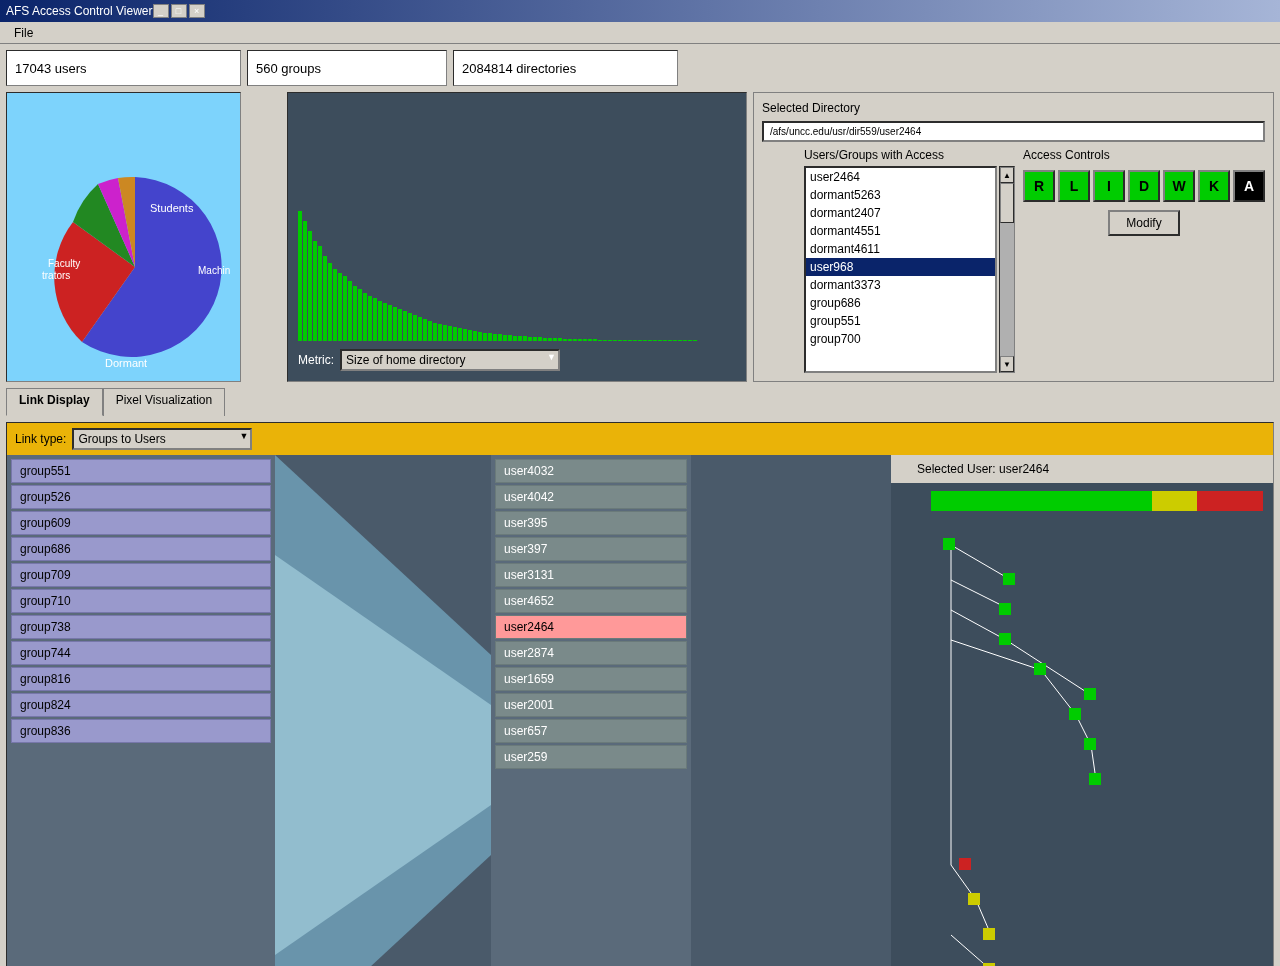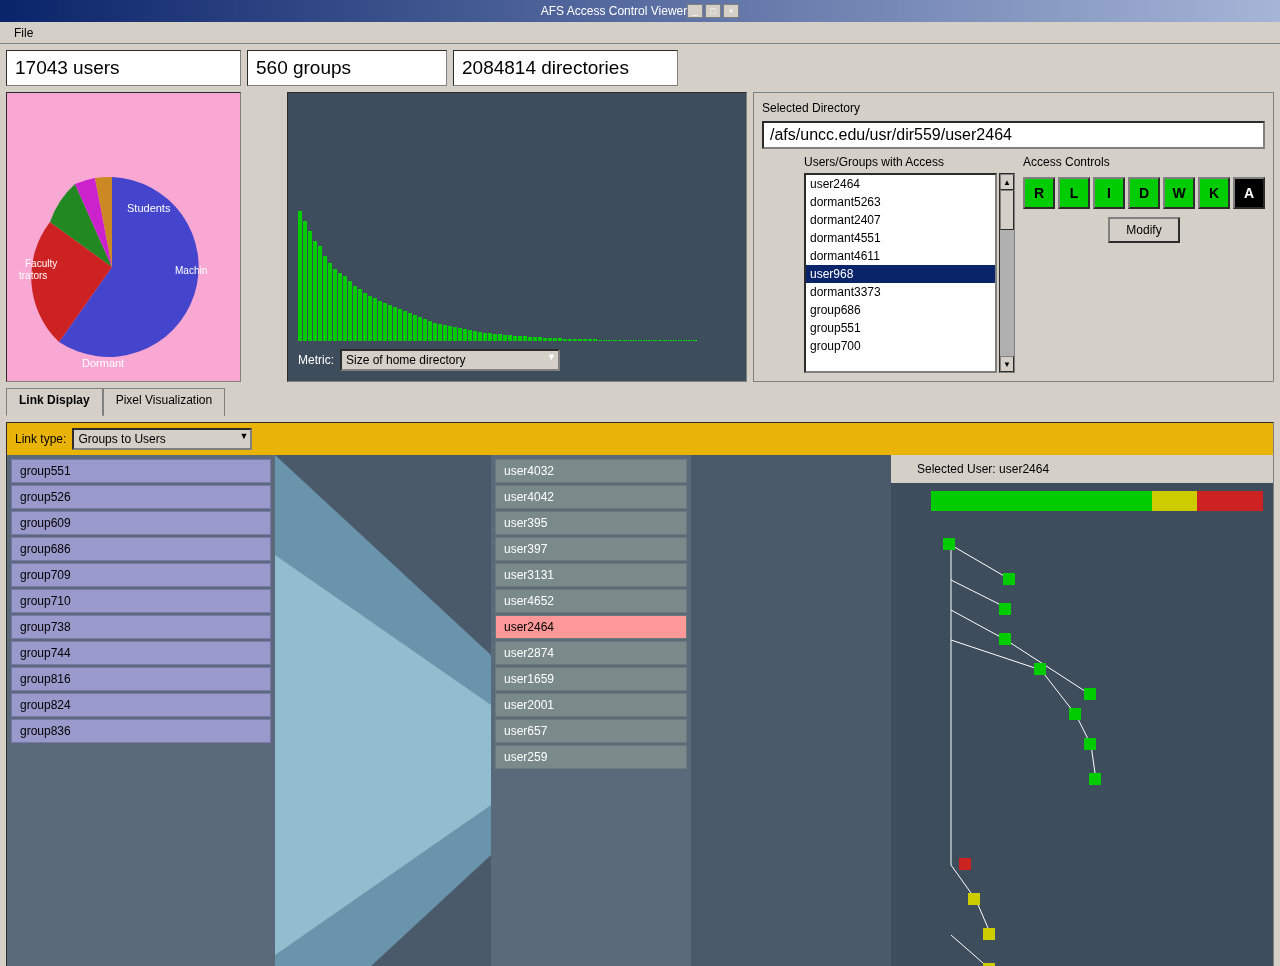--- a/index.html
+++ b/index.html
@@ -10,21 +10,21 @@
       width: 1280px;
       height: 966px;
       overflow: hidden;
     }
     .title-bar {
       background: linear-gradient(to right, #0a246a, #a6b5d7);
       color: white;
       padding: 3px 6px;
       display: flex;
       align-items: center;
-      justify-content: center;
+      justify-content: flex-start;
       height: 22px;
     }
     .title-bar-buttons {
       display: flex;
       gap: 2px;
     }
     .title-btn {
       width: 16px;
       height: 14px;
       background: #d4d0c8;
@@ -57,37 +57,37 @@
       display: flex;
       gap: 6px;
       height: 36px;
     }
     .stat-box {
       background: white;
       border: 1px inset #808080;
       padding: 4px 8px;
       display: flex;
       align-items: center;
-      font-size: 19px;
+      font-size: 13px;
     }
     .stat-box.users { width: 235px; }
     .stat-box.groups { width: 200px; }
     .stat-box.dirs { width: 225px; }
     .middle-section {
       display: flex;
       gap: 6px;
       height: 290px;
     }
     .pie-section {
       width: 235px;
-      background: #f9a8d4;
+      background: #7dd3fc;
       border: 1px inset #808080;
       display: flex;
       align-items: center;
-      justify-content: flex-start;
+      justify-content: flex-end;
       position: relative;
     }
     .bar-chart-section {
       width: 460px;
       background: #3d4d5c;
       border: 1px inset #808080;
       display: flex;
       flex-direction: column;
       align-items: flex-start;
       justify-content: flex-end;
@@ -140,21 +140,21 @@
     .selected-dir-title {
       font-size: 12px;
       font-weight: normal;
       color: black;
     }
     .dir-input {
       width: 100%;
       background: white;
       border: 2px inset #808080;
       padding: 3px 6px;
-      font-size: 16px;
+      font-size: 10px;
       color: black;
     }
     .dir-bottom {
       display: flex;
       gap: 8px;
       flex: 1;
       margin-left: 42px;
     }
     .users-groups-list {
       flex: 1;

